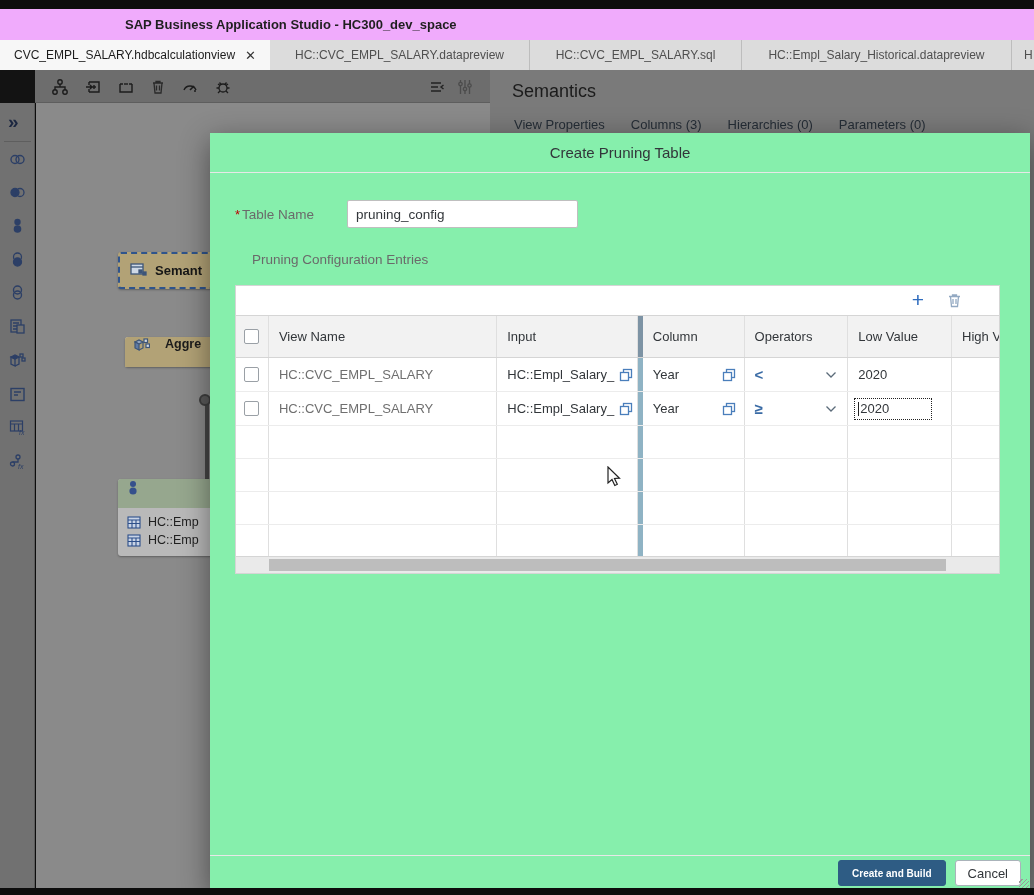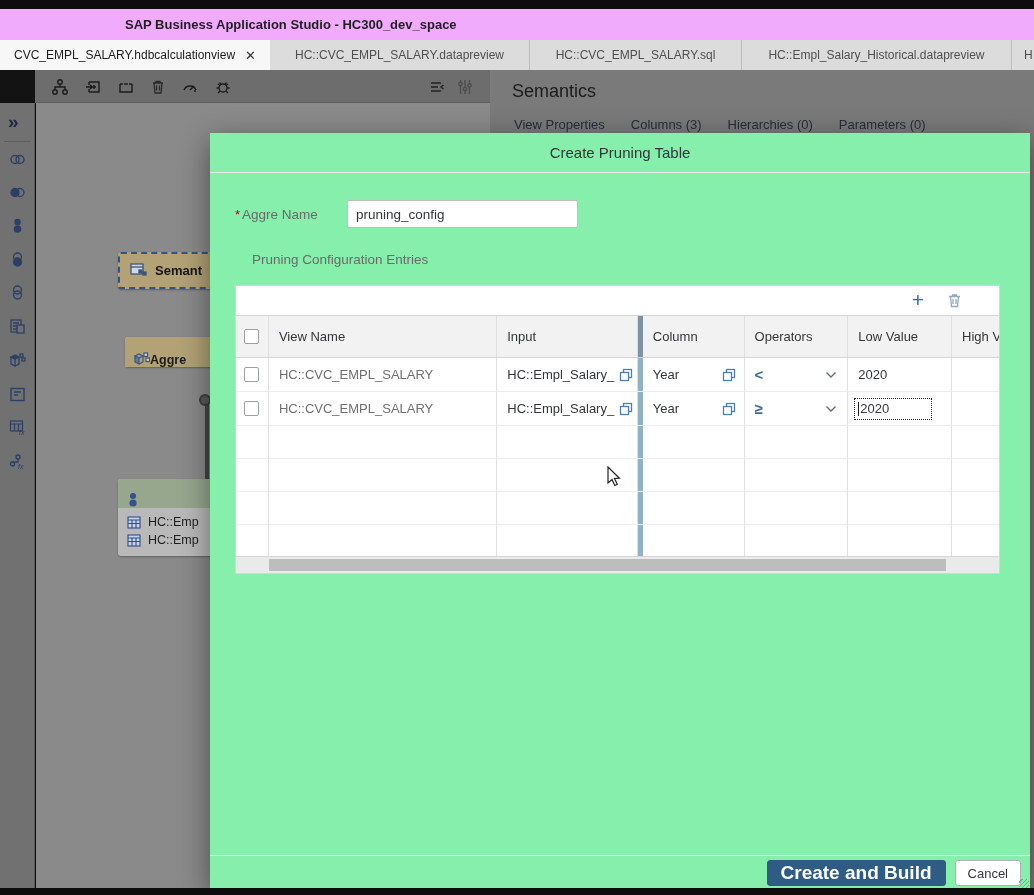--- a/index.html
+++ b/index.html
@@ -24,21 +24,21 @@
   .palette { position:absolute; left:0; top:103px; width:35px; height:792px; background:#717171; border-right:1px solid #5c5c5c; }
   .palette .pitem { position:absolute; left:8px; width:19px; height:19px; }
   .palette .pdivider { position:absolute; left:4px; top:38px; width:27px; border-top:1px solid #5e5e5e; }
   .expand-glyph { font-size:19px; font-weight:bold; color:#1b2640; line-height:19px; }
   .canvas { position:absolute; left:36px; top:103px; width:454px; height:792px; background:#8a8a8a; }
   .sem-panel { position:absolute; left:490px; top:70px; width:544px; height:825px; background:#7a7a7a; }
   .sem-panel h1 { position:absolute; left:22px; top:11px; font-size:18px; font-weight:400; color:#1b1b1b; }
   .sem-tabs { position:absolute; left:24px; top:47px; display:flex; gap:26px; font-size:13px; color:#252d36; white-space:nowrap; }
   
   .node { position:absolute; border-radius:3px; box-shadow:0 1px 2px rgba(0,0,0,.3); }
-  .node-head { display:flex; align-items:flex-end; gap:0; padding:0 8px; font-size:12.5px; font-weight:bold; color:#1b1b1b; white-space:nowrap; overflow:hidden; }
+  .node-head { display:flex; align-items:flex-start; gap:15px; padding:0 8px; font-size:12.5px; font-weight:bold; color:#1b1b1b; white-space:nowrap; overflow:hidden; }
   .node-sem { left:82px; top:149px; width:136px; height:37px; background:#b2a276; border:2px dashed #2f548c; display:flex; align-items:center; gap:8px; padding:0 10px; font-size:13px; font-weight:bold; color:#161616; }
   .node-aggr { left:89px; top:234px; width:126px; background:#c9c9c9; }
   .node-aggr .node-head { height:30px; background:#b2a276; border-radius:3px 3px 0 0; }
   .node-body-row { display:flex; align-items:center; gap:7px; padding:0 9px; height:30px; font-size:12.5px; color:#1f1f1f; white-space:nowrap; overflow:hidden; }
   .node-union { left:82px; top:376px; width:133px; background:#b9b9b9; }
   .node-union .node-head { height:29px; background:#96a78e; border-radius:3px 3px 0 0; }
   .node-union .node-body-row { height:18px; padding-top:2px; }
   .node-union .node-body { padding:4px 0 8px 0; }
   .edge-line { position:absolute; left:169px; top:296px; width:4px; height:80px; background:#454545; }
   .edge-dot { position:absolute; left:163px; top:291px; width:12px; height:12px; border-radius:50%; background:#5a5a5a; border:2px solid #3e3e3e; }
@@ -73,21 +73,21 @@
   .cb { width:15px; height:15px; border:1px solid #9aa0a6; border-radius:2px; background:#fff; }
   .gray-text { color:#6f6f6f; }
   .vh-icon { position:absolute; right:4px; top:50%; margin-top:-7px; }
   .op-sym { font-size:15px; font-weight:bold; color:#3a6ba5; }
   .edit-box { display:inline-flex; align-items:center; border:1px dotted #222; padding:1px 6px 1px 3px; min-width:78px; height:22px; margin-left:-4px; }
   .caret { display:inline-block; width:1px; height:14px; background:#222; margin-right:1px; }
   .hscroll { position:absolute; left:0; bottom:0; width:100%; height:17px; background:#eaeaea; border-top:1px solid #d5d5d5; }
   .hthumb { position:absolute; left:33px; top:2px; width:677px; height:12px; background:#bdbdbd; }
   
   .dlg-footer { position:absolute; left:0; top:722px; width:100%; height:35px; border-top:1px solid #e8e8e8; display:flex; align-items:center; justify-content:flex-end; gap:9px; padding-right:9px; }
-  .btn-primary { height:26px; padding:0 13px; background:#2e5c84; color:#fff; border:1px solid #2e5c84; border-radius:3px; font-family:"Liberation Sans",sans-serif; font-size:19px; font-weight:bold; }
+  .btn-primary { height:26px; padding:0 13px; background:#2e5c84; color:#fff; border:1px solid #2e5c84; border-radius:3px; font-family:"Liberation Sans",sans-serif; font-size:10px; font-weight:bold; }
   .btn-secondary { height:26px; padding:0 12px; background:#fff; color:#32363a; border:1px solid #aab3ba; border-radius:3px; font-family:"Liberation Sans",sans-serif; font-size:13px; }
   .resize-handle { position:absolute; right:1px; bottom:1px; width:10px; height:10px;
     background:repeating-linear-gradient(135deg, transparent 0 2px, #9a9a9a 2px 3px); }
   .cursor { position:absolute; left:604px; top:466px; pointer-events:none; }
   .bottom-strip { position:absolute; left:0; top:888px; width:1034px; height:7px; background:#0d0d0d; }
   svg { display:block; }
 </style>
 </head>
 <body>
 
@@ -367,21 +367,21 @@
   </div>
 </div>
 
 <div class="dialog">
   <div class="dlg-header">
     <span>Create Pruning Table</span>
   </div>
 
   <div class="name-row">
     <span class="req">*</span>
-    <span class="lbl">Aggre Name</span>
+    <span class="lbl">Table Name</span>
     <input class="name-input" type="text" value="pruning_config" style="">
   </div>
 
   <div class="section-lbl">Pruning Configuration Entries</div>
 
   <div class="grid">
     <div class="grid-toolbar">
       <span class="add-glyph">+</span>
       <span class="grid-trash">
         <svg width="17" height="17" viewBox="0 0 17 17">

